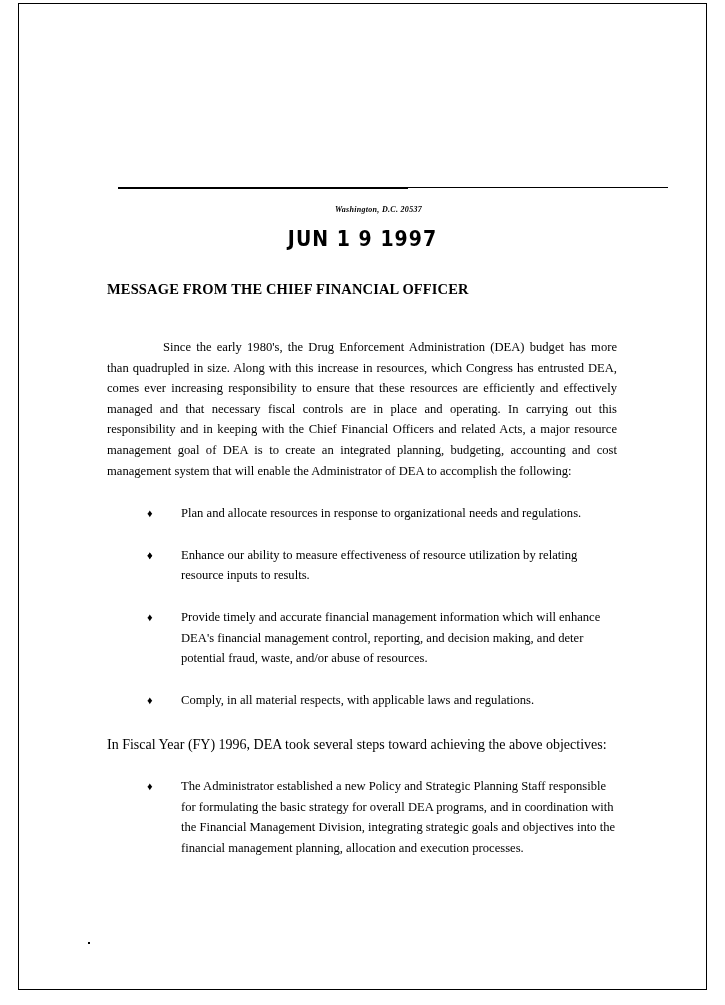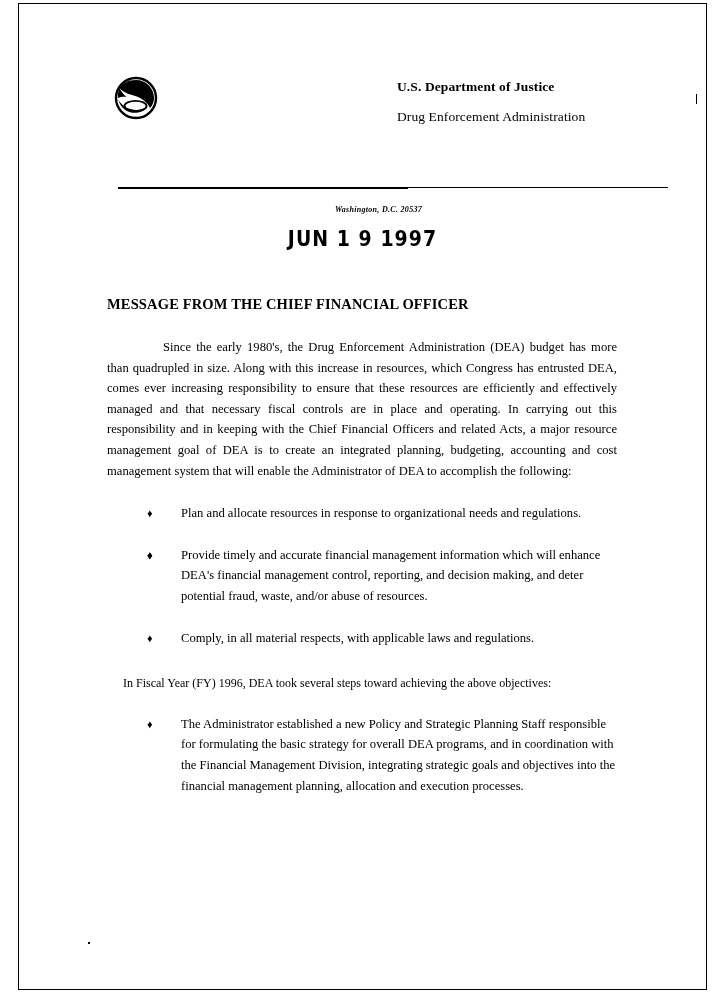--- a/index.html
+++ b/index.html
@@ -124,21 +124,21 @@
     font-weight: bold;
     letter-spacing: 1.2px;
     transform: scaleX(0.86);
     transform-origin: center top;
   }
 
   
   .doc-title {
     position: absolute;
     left: 107px;
-    top: 296px;
+    top: 281px;
     font-size: 14.5px;
     font-weight: bold;
     letter-spacing: 0.15px;
   }
 
   .body-block {
     position: absolute;
     left: 107px;
     top: 337px;
     width: 510px;
@@ -168,78 +168,59 @@
   }
   .bullet-item .marker {
     position: absolute;
     left: 40px;
     top: 0;
     font-size: 11px;
     line-height: 20.6px;
   }
 
   .interstitial {
-    font-size: 12px;
-    line-height: 20.6px;
-    margin: 16px;
+    font-size: 14px;
+    line-height: 20.6px;
+    margin: 0;
   }
 
   
   .speck {
     position: absolute;
     left: 88px;
     top: 942px;
     width: 2px;
     height: 2px;
     background: #000;
   }
 </style>
 </head>
 <body>
 
 <div id="page">
 
   <div class="page-frame"></div>
 
-  <div class="letterhead">
-
-    <div class="doj-seal">
-      <svg width="44" height="44" viewBox="0 0 44 44" xmlns="http://www.w3.org/2000/svg">
-        <circle cx="22" cy="22" r="20" fill="none" stroke="#000" stroke-width="2.4"></circle>
-        <path d="M22 4 C32 4 40 12 40 22 C40 26 38.5 29.5 36 32 C33 26 27 21 18 19 C12 17.5 8 15 5.5 12 C8.5 7.2 14.5 4 22 4 Z" fill="#000"></path>
-        <path d="M5.5 12 C4.2 15 3.6 18.4 4.2 22 C6 21 9 20.4 12.5 20.8 C9.5 18.4 7 15.4 5.5 12 Z" fill="#000"></path>
-        <path d="M4.4 23.5 C5.2 28 8 32 12 34.5 C17 37.6 24 37.6 29 34.8 C31 33.6 32.8 32 34 30 C29.5 33.6 23 34.8 17 33.2 C11 31.6 6.6 28 4.4 23.5 Z" fill="#000"></path>
-        <ellipse cx="21.5" cy="30" rx="11" ry="5.2" fill="none" stroke="#000" stroke-width="1.8"></ellipse>
-      </svg>
-    </div>
-
-    <div class="agency-lines">
-      <div class="agency-dept">U.S. Department of Justice</div>
-      <div class="agency-name">Drug Enforcement Administration</div>
-    </div>
-
-    <div class="edge-tick"></div>
-  </div>
 
   <div class="header-rule"></div>
 
   <div class="city-line">Washington, D.C. 20537</div>
 
   <div class="date-stamp">JUN 1 9 1997</div>
 
   <div class="doc-title">MESSAGE FROM THE CHIEF FINANCIAL OFFICER</div>
 
   <div class="body-block">
 
     <p class="lead-para">Since the early 1980's, the Drug Enforcement Administration  (DEA) budget has more than quadrupled in size.  Along with this increase in resources, which Congress has entrusted DEA, comes ever increasing responsibility to ensure that these resources are efficiently and effectively managed and that necessary fiscal controls are in place and operating.  In carrying out this responsibility and in keeping with the Chief Financial Officers and related Acts, a major resource management goal of DEA is to create an integrated planning, budgeting, accounting and cost management system that will enable the Administrator of DEA to accomplish the following:</p>
 
     <ul class="bullet-list" id="objectives-list" style="margin-top: 22px;">
         <li class="bullet-item"><span class="marker">♦</span><span>Plan and allocate resources in response to organizational needs and regulations.</span></li>
         <li class="bullet-item" style="margin-top: 21px;"><span class="marker">♦</span></li>
-        <li class="bullet-item" style="margin-top: 21px;"><span class="marker">♦</span></li>
+        <li class="bullet-item" style="margin-top: 21px;"><span class="marker">♦</span><span>Enhance our ability to measure effectiveness of resource utilization by relating resource inputs to results.</span></li>
         <li class="bullet-item" style="margin-top: 21px;"><span class="marker">♦</span><span>Provide timely and accurate financial management information which will enhance DEA's financial management control, reporting, and decision making, and deter potential fraud, waste, and/or abuse of resources.</span></li>
         <li class="bullet-item" style="margin-top: 21px;"><span class="marker">♦</span><span>Comply, in all material respects, with applicable laws and regulations.</span></li>
       </ul>
 
     <p class="interstitial" style="margin-top: 25px;">In Fiscal Year (FY) 1996, DEA took several steps toward achieving the above objectives:</p>
 
     <ul class="bullet-list" id="accomplishments-list" style="margin-top: 20px;">
         <li class="bullet-item"><span class="marker">♦</span><span>The Administrator established a new Policy and Strategic Planning Staff responsible for formulating the basic strategy for overall DEA programs, and in coordination with the Financial Management Division, integrating strategic goals and objectives into the financial management planning, allocation and execution processes.</span></li>
       </ul>
 

